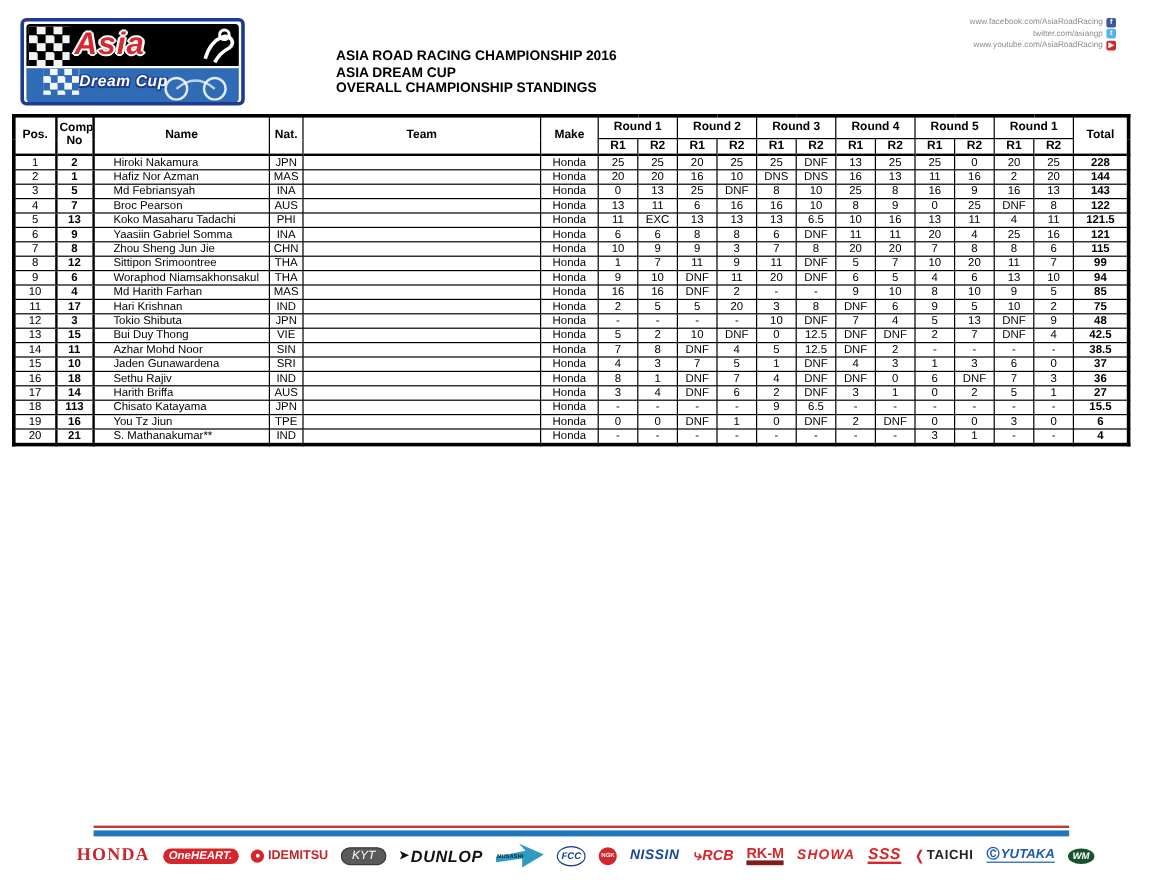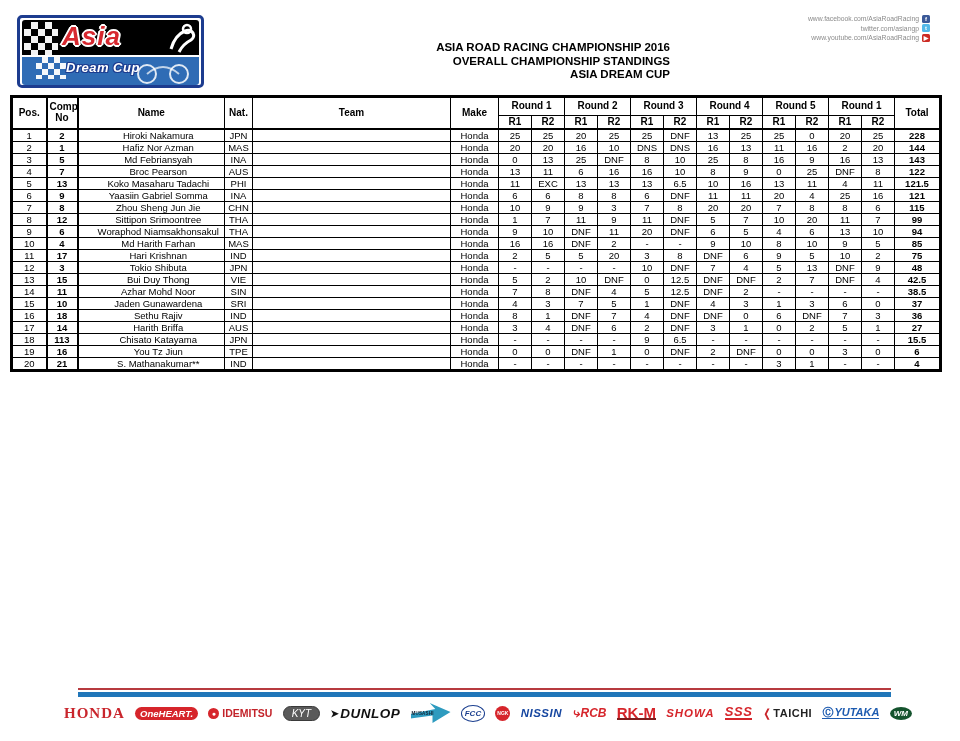--- a/index.html
+++ b/index.html
@@ -17,21 +17,21 @@
   .checker.small{width:30px;height:22px;background-size:12px 12px;left:14px;top:0;}
   .adc-title{position:absolute;left:40px;top:1px;font-size:26px;line-height:30px;font-weight:bold;font-style:italic;
              color:#d7282f;letter-spacing:1px;
              text-shadow:-2px 0 #fff,2px 0 #fff,0 -2px #fff,0 2px #fff,-1px -1px #fff,1px 1px #fff,1px -1px #fff,-1px 1px #fff;}
   .adc-sub{position:absolute;left:44px;top:3px;font-size:13px;font-weight:bold;font-style:italic;color:#fff;
            letter-spacing:.5px;text-shadow:1px 1px 0 #1d3c8f,-1px -1px 0 #1d3c8f,1px -1px 0 #1d3c8f,-1px 1px 0 #1d3c8f;}
   .adc-rider{position:absolute;right:2px;top:1px;}
   .adc-wheels{position:absolute;right:4px;bottom:1px;}
 
   
-  .title-block{position:absolute;left:280px;top:41px;width:390px;text-align:right;
+  .title-block{position:absolute;left:280px;top:41px;width:390px;text-align:left;
                font-weight:bold;font-size:11.5px;line-height:13.5px;}
 
   
   .arrc{position:absolute;left:698px;top:12px;width:232px;}
   .arrc-top{display:flex;align-items:flex-start;justify-content:flex-end;}
   .arrc-text{text-align:left;}
   .arrc-name{font-weight:bold;font-size:16.5px;line-height:15px;letter-spacing:.5px;transform:scaleX(.96);transform-origin:left top;white-space:nowrap;}
   .arrc-name2{letter-spacing:2.2px;}
   .arrc-web{font-size:7.5px;color:#9a9a9a;letter-spacing:2.6px;margin-top:2px;white-space:nowrap;}
   .arrc-social{margin-top:2px;}
@@ -42,21 +42,21 @@
 
   
   table.standings{position:absolute;left:10px;top:95px;border-collapse:collapse;table-layout:fixed;
                   width:931px;border:3px solid #000;}
   .standings th,.standings td{border:1px solid #000;padding:0 2px;font-size:9.5px;line-height:11px;height:12px;
                   overflow:hidden;white-space:nowrap;box-sizing:border-box;}
   .standings th{font-weight:bold;text-align:center;font-size:10px;}
   .standings thead tr.main th{height:19px;line-height:10.5px;}
   .standings thead tr.sub th{height:13px;}
   .standings tbody tr:first-child td{border-top-width:2px;}
-  td.c{text-align:center;} td.l{text-align:center;padding-left:16px;}
+  td.c{text-align:center;} td.l{text-align:left;padding-left:16px;}
   .b{font-weight:bold;}
   .no-col{border-left-width:2px !important;border-right-width:2px !important;}
 
   
   .footer-lines{position:absolute;left:78px;top:688px;width:813px;}
   .line-red{height:2px;background:#b73a3f;margin-bottom:2px;}
   .line-blue{height:5px;background:#2076b9;}
   .sponsors{position:absolute;left:64px;top:701px;width:848px;height:24px;display:flex;
             align-items:center;justify-content:space-between;}
   .sp{display:inline-flex;align-items:center;white-space:nowrap;}
@@ -73,21 +73,21 @@
   .sp-musashi{position:relative;width:40px;height:20px;}
   .musashi-shape{position:absolute;inset:0;background:#2e9bbf;clip-path:polygon(0 55%,62% 30%,48% 0,100% 45%,55% 100%,55% 62%,0 78%);}
   .musashi-label{position:absolute;left:1px;top:8px;font-size:4.5px;font-weight:bold;color:#123;letter-spacing:.2px;}
   .sp-fcc{border:1.5px solid #1b3f8f;border-radius:50%;color:#1b3f8f;font-weight:bold;font-style:italic;
           font-size:8px;padding:3px 3px;}
   .sp-ngk{background:#d6252b;color:#fff;font-weight:bold;font-size:5px;width:15px;height:15px;border-radius:50%;
           text-align:center;justify-content:center;}
   .sp-nissin{color:#1747a0;font-weight:bold;font-style:italic;font-size:11.5px;letter-spacing:.5px;}
   .sp-rcb{color:#d6252b;font-weight:bold;font-style:italic;font-size:12px;}
   .rcb-r{color:#d6252b;font-size:13px;margin-right:1px;}
-  .sp-rkm{color:#d6252b;font-weight:bold;font-size:15px;border-bottom:2px solid #7f1d1d;line-height:11px;}
+  .sp-rkm{color:#d6252b;font-weight:bold;font-size:12px;border-bottom:4px solid #7f1d1d;line-height:11px;}
   .sp-showa{color:#d6252b;font-weight:bold;font-style:italic;font-size:11.5px;letter-spacing:1px;}
   .sp-sss{color:#d6252b;font-weight:bold;font-style:italic;font-size:13px;letter-spacing:.5px;border-bottom:2px solid #d6252b;line-height:12px;}
   .sp-taichi{color:#222;font-weight:bold;font-size:11px;letter-spacing:.5px;}
   .taichi-arrow{color:#c9252c;margin-right:1px;font-weight:bold;}
   .sp-yutaka{color:#1d5bb0;font-weight:bold;font-style:italic;font-size:11px;border-bottom:1.5px solid #1d5bb0;line-height:11px;}
   .sp-wm{background:#14532d;color:#fff;font-weight:bold;font-style:italic;font-size:8px;padding:2px 4px;border-radius:50%;}
 </style>
 </head>
 <body>
 
@@ -108,22 +108,22 @@
       <svg class="adc-wheels" width="64" height="26" viewBox="0 0 64 26">
         <circle cx="16" cy="16" r="9" fill="none" stroke="#fff" stroke-width="2" opacity=".85"></circle>
         <circle cx="48" cy="16" r="9" fill="none" stroke="#fff" stroke-width="2" opacity=".85"></circle>
         <path d="M16 16 q16 -14 32 0" fill="none" stroke="#fff" stroke-width="2" opacity=".7"></path>
       </svg>
     </div>
   </div>
 
   <div class="title-block">
     <div>ASIA ROAD RACING CHAMPIONSHIP 2016</div>
+    <div>ASIA DREAM CUP</div>
     <div>OVERALL CHAMPIONSHIP STANDINGS</div>
-    <div>ASIA DREAM CUP</div>
   </div>
 
   <div class="arrc">
     <div class="arrc-social">
       <div class="social-line">
         <span>www.facebook.com/AsiaRoadRacing</span>
         <span class="social-icon fb">f</span>
       </div>
       <div class="social-line">
         <span>twitter.com/asiangp</span>

